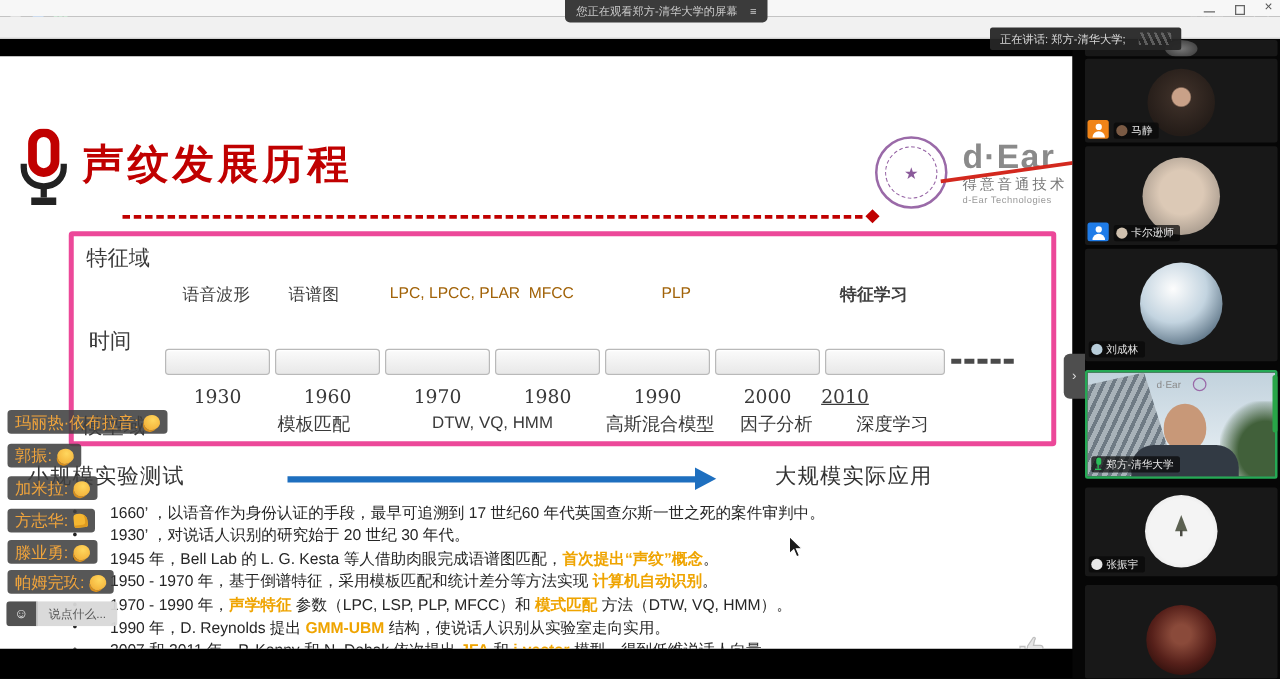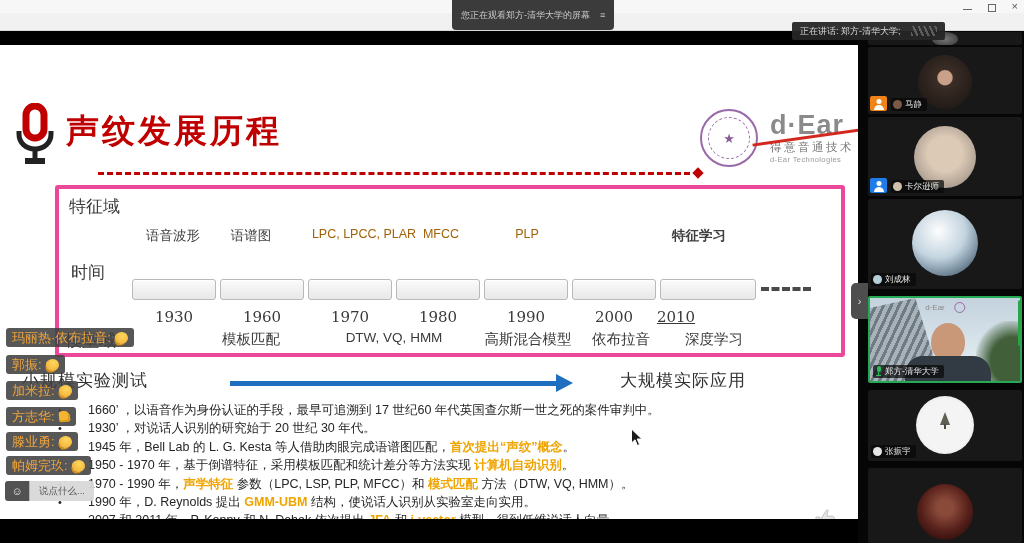--- a/index.html
+++ b/index.html
@@ -1,21 +1,21 @@
 <!DOCTYPE html>
 <html><head>
 <meta charset="utf-8">
 <style>
 *{margin:0;padding:0;box-sizing:border-box}
 html,body{width:1024px;height:543px;overflow:hidden;background:#000;font-family:"Liberation Sans",sans-serif}
 .app{position:relative;width:1024px;height:543px;background:#000;overflow:hidden}
 
 
 .titlebar{position:absolute;left:0;top:0;width:1024px;height:13px;background:#f7f7f7;z-index:50}
-.watch-pill{position:absolute;left:452px;top:0;height:30px;display:flex;align-items:center;gap:10px;padding:0 9px;background:#3b3b3b;border-radius:0 0 4px 4px;color:#c9c9c9;font-size:9px;white-space:nowrap;z-index:55}
+.watch-pill{position:absolute;left:452px;top:0;height:18px;display:flex;align-items:center;gap:10px;padding:0 9px;background:#3b3b3b;border-radius:0 0 4px 4px;color:#c9c9c9;font-size:9px;white-space:nowrap;z-index:55}
 .win-controls{position:absolute;right:6px;top:1px;display:flex;align-items:center;gap:16px;height:11px;z-index:56}
 .wc-min{width:9px;border-top:1.5px solid #666;margin-top:6px}
 .wc-restore{width:8px;height:8px;border:1.2px solid #666;margin-top:2px}
 .wc-close{color:#555;font-size:11px;line-height:11px}
 .toolbar{position:absolute;left:0;top:13px;width:1024px;height:18px;background:#f1f1f1;border-bottom:1px solid #d9d9d9;z-index:50}
 .tb-left{position:absolute;left:7px;top:3px;display:flex;gap:7px;align-items:center}
 .i-info{width:11px;height:11px;border-radius:50%;background:#8f8f8f;color:#fff;font-size:8px;line-height:11px;text-align:center}
 .i-shield{width:11px;height:12px;background:#2b7de0;border-radius:2px 2px 5px 5px;color:#fff;font-size:8px;line-height:11px;text-align:center}
 .i-signal{display:flex;align-items:flex-end;gap:1.5px;height:11px}
 .i-signal span{width:2.5px;background:#2fae53;display:block}
@@ -169,21 +169,21 @@
 
     <div class="tbox">
       <div class="rl lbl-feature">特征域</div>
       <div class="rl lbl-time">时间</div>
       <div class="rl lbl-model">模型域</div>
       <div id="feat-row">
           <span class="feat" style="left: 114px;">语音波形</span>
           <span class="feat" style="left: 192px;">语谱图</span>
           <span class="feat latin" style="left: 305px;">LPC, LPCC, PLAR</span>
           <span class="feat latin" style="left: 382px;">MFCC</span>
-          <span class="feat latin" style="left: 468px;">PLP</span>
+          <span class="feat latin" style="left: 482px;">PLP</span>
           <span class="feat" style="left: 640px; font-weight: bold;">特征学习</span>
         </div>
       <div id="bar-row">
           <div class="bar" style="left: 73px; width: 84px;"></div>
           <div class="bar" style="left: 161px; width: 84px;"></div>
           <div class="bar" style="left: 249px; width: 84px;"></div>
           <div class="bar" style="left: 337px; width: 84px;"></div>
           <div class="bar" style="left: 425px; width: 84px;"></div>
           <div class="bar" style="left: 513px; width: 84px;"></div>
           <div class="bar" style="left: 601px; width: 96px;"></div>
@@ -195,21 +195,21 @@
           <span class="year" style="left: 291px;">1970</span>
           <span class="year" style="left: 379px;">1980</span>
           <span class="year" style="left: 467px;">1990</span>
           <span class="year" style="left: 555px;">2000</span>
           <span class="year" style="left: 617px; text-decoration: underline;">2010</span>
         </div>
       <div id="model-row">
           <span class="model" style="left: 192px;">模板匹配</span>
           <span class="model latin" style="left: 335px;">DTW, VQ, HMM</span>
           <span class="model" style="left: 469px;">高斯混合模型</span>
-          <span class="model" style="left: 562px;">依布拉音</span>
+          <span class="model" style="left: 562px;">因子分析</span>
           <span class="model" style="left: 655px;">深度学习</span>
         </div>
     </div>
 
     <div class="trans-left">小规模实验测试</div>
     <div class="arrow-line"></div>
     <div class="arrow-head"></div>
     <div class="trans-right">大规模实际应用</div>
 
     <div class="bullets" id="bullet-list">

